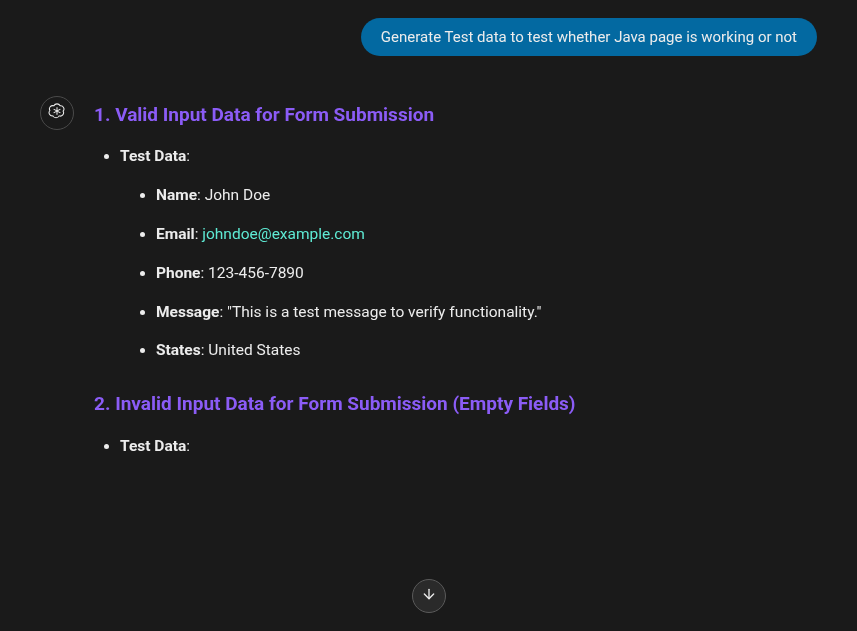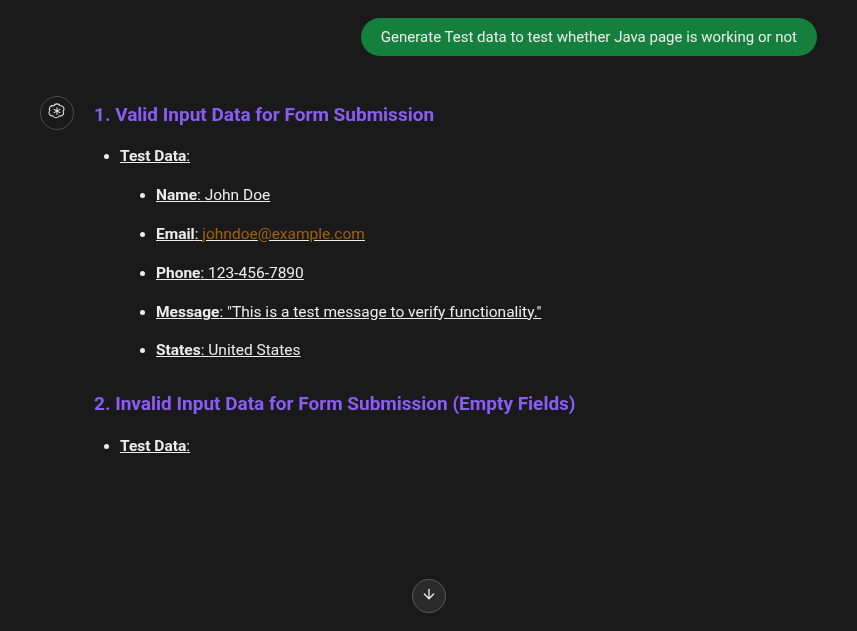--- a/index.html
+++ b/index.html
@@ -15,21 +15,21 @@
       height: 631px;
       overflow: hidden;
       position: relative;
     }
     .user-message-row {
       display: flex;
       justify-content: flex-end;
       padding: 18px 40px 0 40px;
     }
     .user-bubble {
-      background-color: #15803d;
+      background-color: #0369a1;
       border-radius: 22px;
       padding: 10px 20px;
       font-size: 15px;
       color: #ececec;
       max-width: 620px;
     }
     .assistant-row {
       display: flex;
       align-items: flex-start;
       padding: 40px 40px 0 40px;
@@ -68,35 +68,34 @@
     .section-heading .num {
       font-weight: 700;
     }
     ul.outer {
       list-style: disc;
       padding-left: 26px;
       margin-bottom: 26px;
     }
     ul.outer > li {
       margin-bottom: 6px;
-      text-decoration: underline;
     }
     ul.inner {
       list-style: disc;
       padding-left: 36px;
       margin-top: 14px;
     }
     ul.inner > li {
       margin-bottom: 14px;
     }
     .label-bold {
       font-weight: 700;
     }
     .link {
-      color: #a16207;
+      color: #5eead4;
       text-decoration: none;
     }
     .scroll-button {
       position: absolute;
       left: 50%;
       transform: translateX(-50%);
       bottom: 18px;
       width: 34px;
       height: 34px;
       border-radius: 50%;

